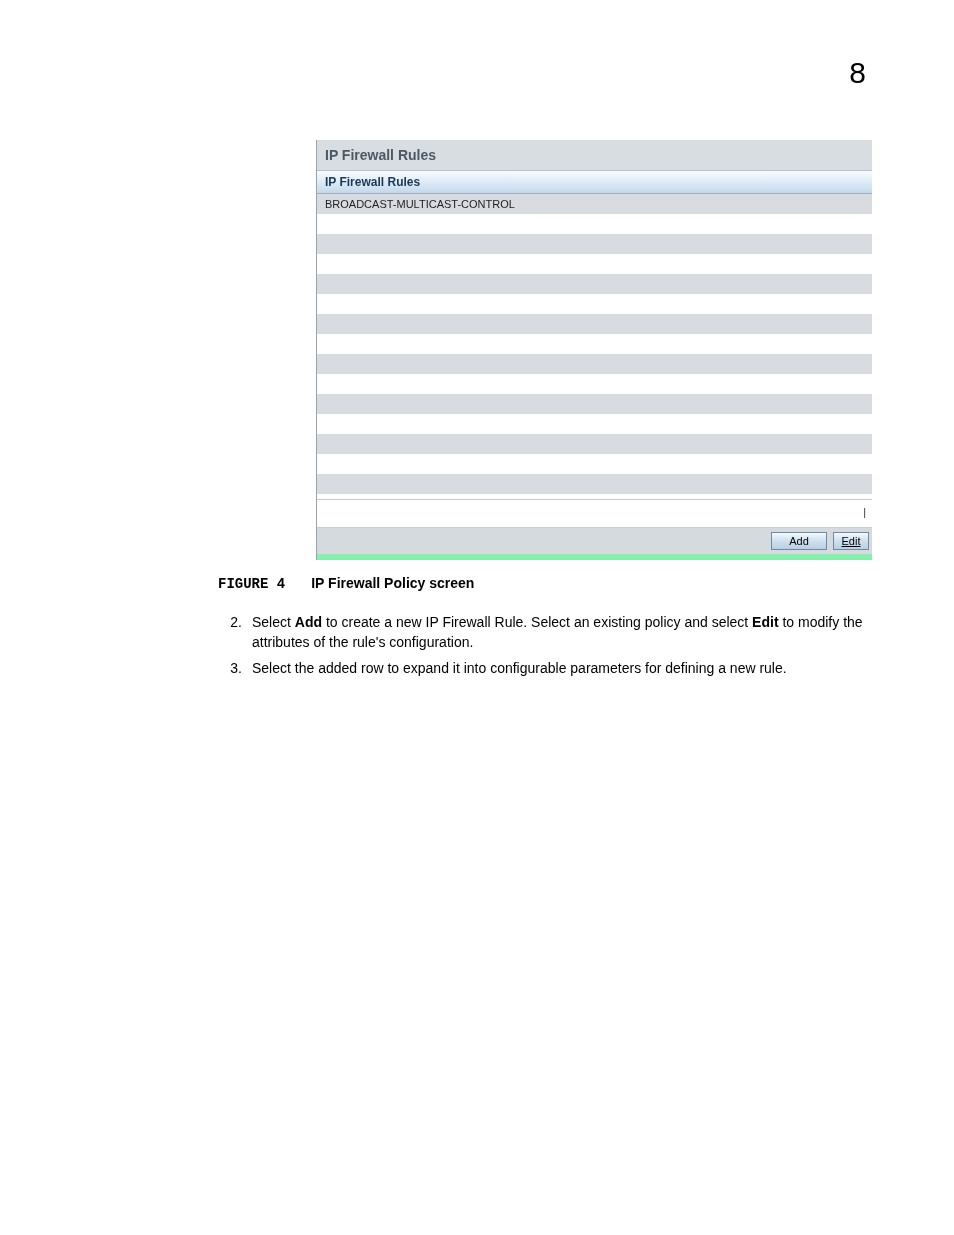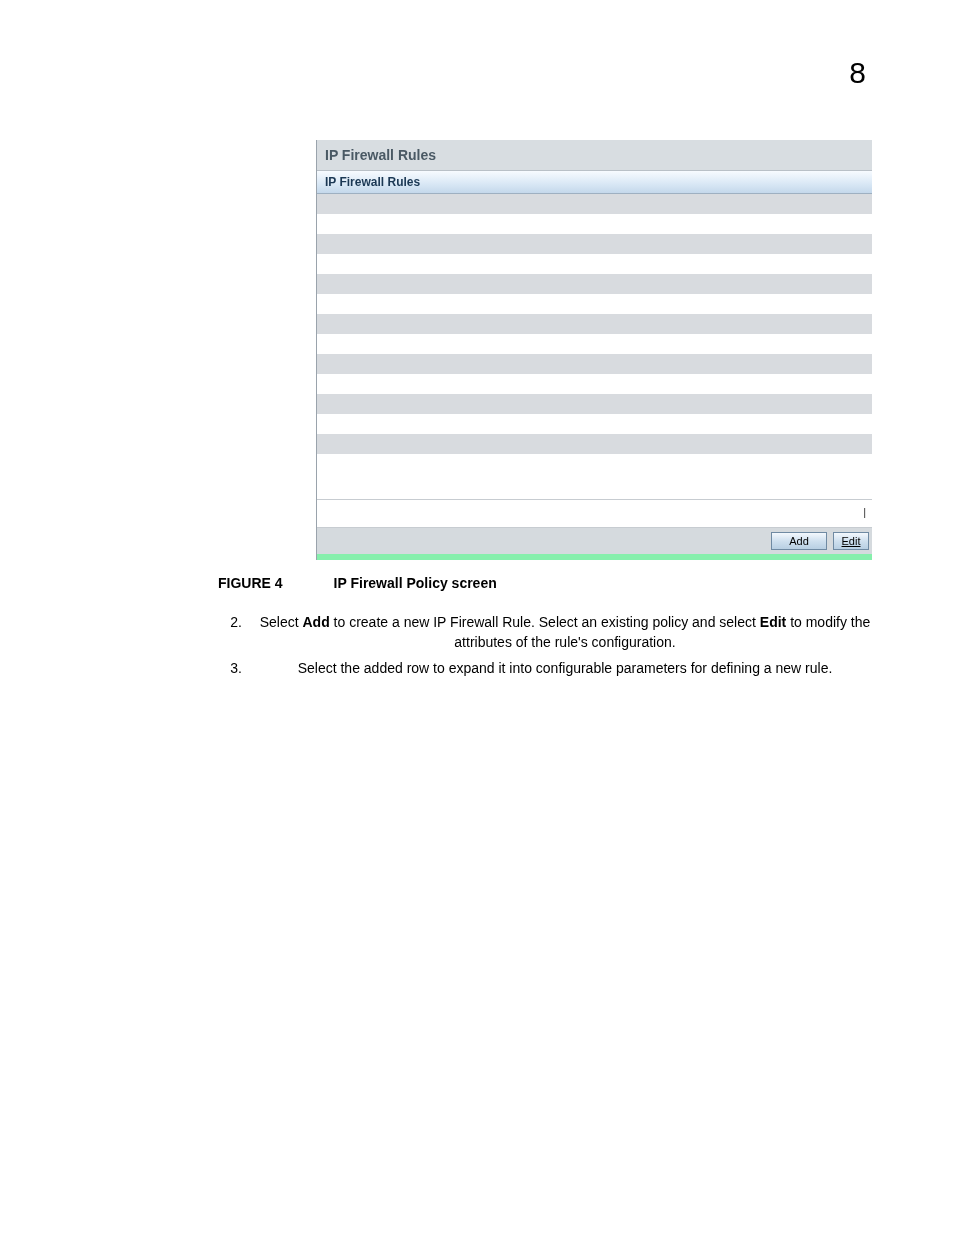--- a/index.html
+++ b/index.html
@@ -128,28 +128,27 @@
     padding: 0 6px;
   }
   .caption {
     position: absolute;
     top: 575px;
     left: 218px;
     width: 650px;
     font-size: 14px;
   }
   .caption .label {
-    font-family: Liberation Sans, sans-serif;
+    font-family: Liberation Mono, monospace;
     font-weight: bold;
     margin-right: 26px;
   }
   .caption .text {
     font-family: Arial, Helvetica, sans-serif;
     font-weight: bold;
-    margin-left: 25px;
   }
   .body-text {
     position: absolute;
     left: 218px;
     width: 660px;
   }
   .step2 { top: 612px; }
   .step3 { top: 658px; }
   .step {
     display: flex;
@@ -159,34 +158,34 @@
   }
   .step .num {
     width: 24px;
     flex: 0 0 24px;
     text-align: right;
     padding-right: 4px;
   }
   .step .content {
     flex: 1;
     padding-left: 6px;
-    text-align: center;
   }
   .b { font-weight: bold; }
 </style>
 </head>
 <body>
 
 <div class="page">
   <div class="page-number">8</div>
 
   <div class="screenshot-panel">
     <div class="panel-title">IP Firewall Rules</div>
     <div class="panel-subheader">IP Firewall Rules</div>
     <div class="table-body">
+      <div class="table-row">BROADCAST-MULTICAST-CONTROL</div>
       <div class="table-row"></div>
       <div class="table-row"></div>
       <div class="table-row"></div>
       <div class="table-row"></div>
       <div class="table-row"></div>
       <div class="table-row"></div>
       <div class="table-row"></div>
       <div class="table-row"></div>
       <div class="table-row"></div>
       <div class="table-row"></div>

